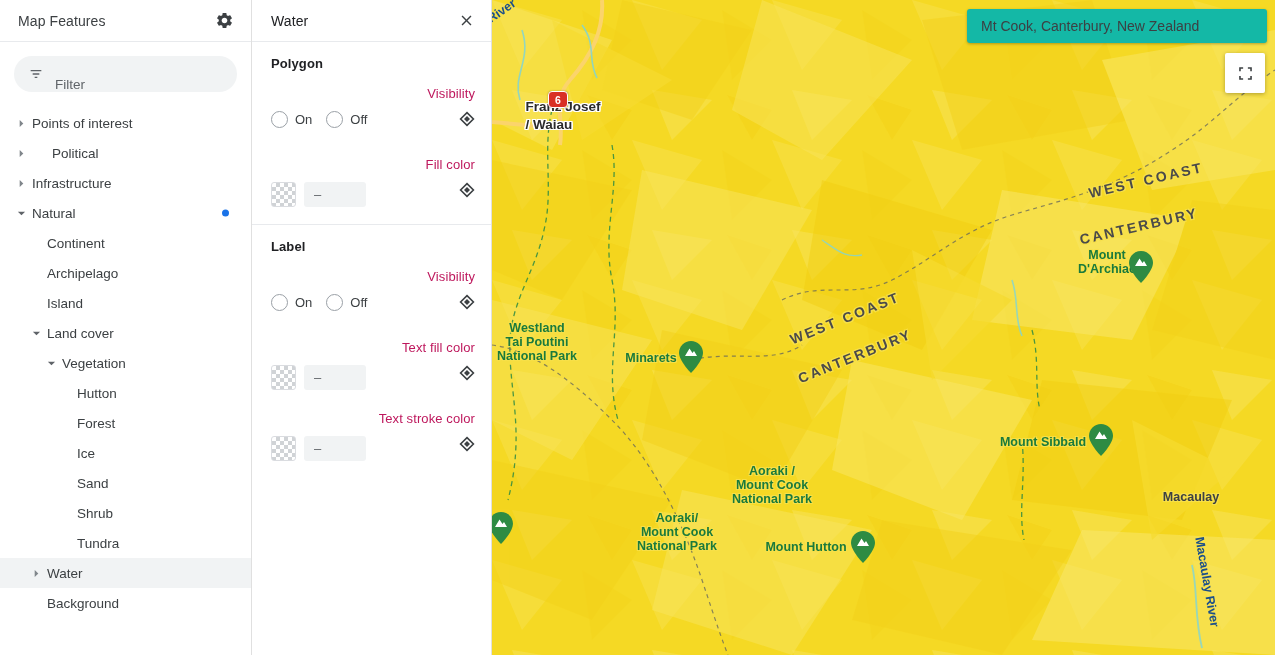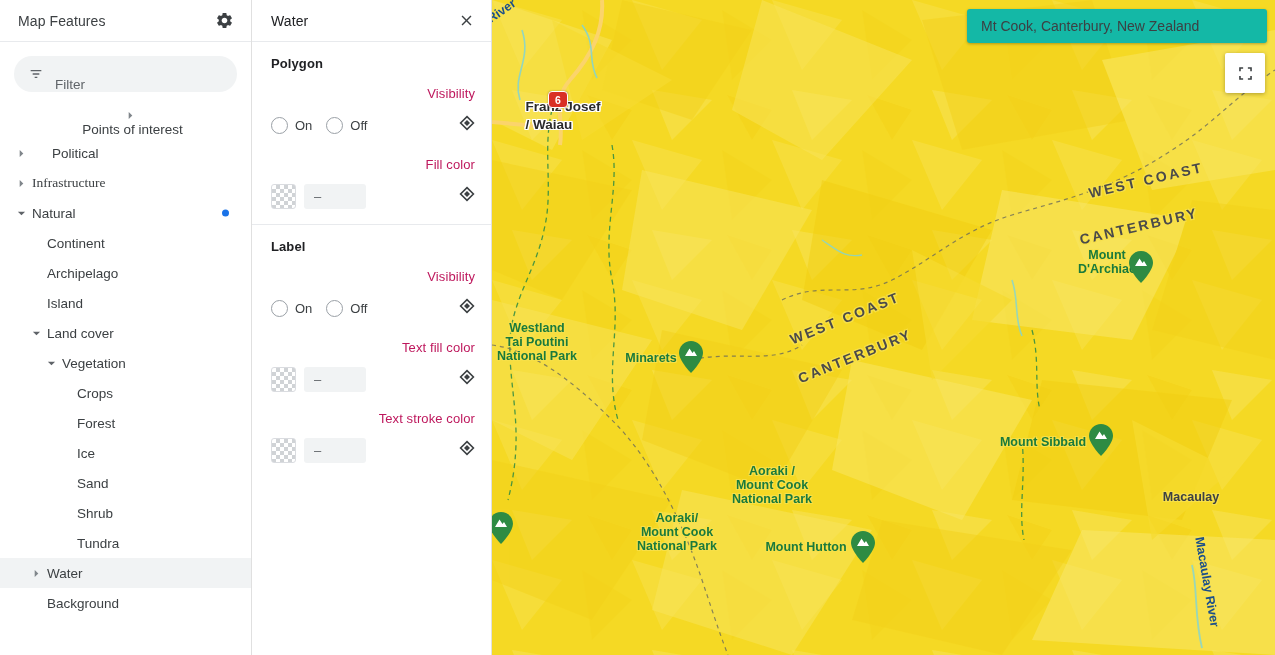--- a/index.html
+++ b/index.html
@@ -89,21 +89,21 @@
   .section-title {
     font-size: 13px; font-weight: bold; color: #202124;
     margin-bottom: 15px; letter-spacing: .1px;
   }
   .field-label {
     font-size: 13px; color: #be185d; margin-bottom: 10px;
     letter-spacing: .1px;
     text-align: right;
   }
   .ctrl-row {
-    display: flex; align-items: center;
+    display: flex; align-items: flex-start;
     min-height: 28px; margin-bottom: 18px;
   }
   .ctrl-row:last-child { margin-bottom: 0; }
   .ctrl-left { display: flex; align-items: center; flex: 1; }
   .radio-item { display: flex; align-items: center; margin-right: 14px; cursor: pointer; }
   .radio {
     width: 17px; height: 17px; border-radius: 50%;
     border: 1.6px solid #9aa0a6; background: #fff;
     margin-right: 7px; flex: 0 0 17px;
   }
@@ -199,37 +199,37 @@
         <span class="filter-icon">
           <svg width="16" height="16" viewBox="0 0 24 24" fill="#5f6368">
             <path d="M4 6h16v2H4zM7 11h10v2H7zM10 16h4v2h-4z"></path>
           </svg>
         </span>
         <span class="filter-ph">Filter</span>
       </div>
     </div>
 
     <div class="tree" id="tree">
-        <div class="tree-row" style="padding-left: 14px; flex-direction: column;">
+        <div class="tree-row" style="padding-left: 14px;">
           <span class="tw-arrow">
             <svg width="9" height="9" viewBox="0 0 10 10">
               <path d="M3 1 L7 5 L3 9 Z" fill="#80868b"></path>
             </svg>
           </span>
           <span>Points of interest</span>
         </div>
         <div class="tree-row" style="padding-left: 14px; gap: 20px;">
           <span class="tw-arrow">
             <svg width="9" height="9" viewBox="0 0 10 10">
               <path d="M3 1 L7 5 L3 9 Z" fill="#80868b"></path>
             </svg>
           </span>
           <span>Political</span>
         </div>
-        <div class="tree-row" style="padding-left: 14px; font-family: Liberation Serif, serif;">
+        <div class="tree-row" style="padding-left: 14px;">
           <span class="tw-arrow">
             <svg width="9" height="9" viewBox="0 0 10 10">
               <path d="M3 1 L7 5 L3 9 Z" fill="#80868b"></path>
             </svg>
           </span>
           <span>Infrastructure</span>
         </div>
         <div class="tree-row" style="padding-left: 14px;">
           <span class="tw-arrow">
             <svg width="9" height="9" viewBox="0 0 10 10">
@@ -278,21 +278,21 @@
             </svg>
           </span>
           <span>Vegetation</span>
         </div>
         <div class="tree-row" style="padding-left: 59px;">
           <span class="tw-arrow spacer">
             <svg width="9" height="9" viewBox="0 0 10 10">
               <path d="M3 1 L7 5 L3 9 Z" fill="#80868b"></path>
             </svg>
           </span>
-          <span>Crops</span>
+          <span>Hutton</span>
         </div>
         <div class="tree-row" style="padding-left: 59px;">
           <span class="tw-arrow spacer">
             <svg width="9" height="9" viewBox="0 0 10 10">
               <path d="M3 1 L7 5 L3 9 Z" fill="#80868b"></path>
             </svg>
           </span>
           <span>Forest</span>
         </div>
         <div class="tree-row" style="padding-left: 59px;">

